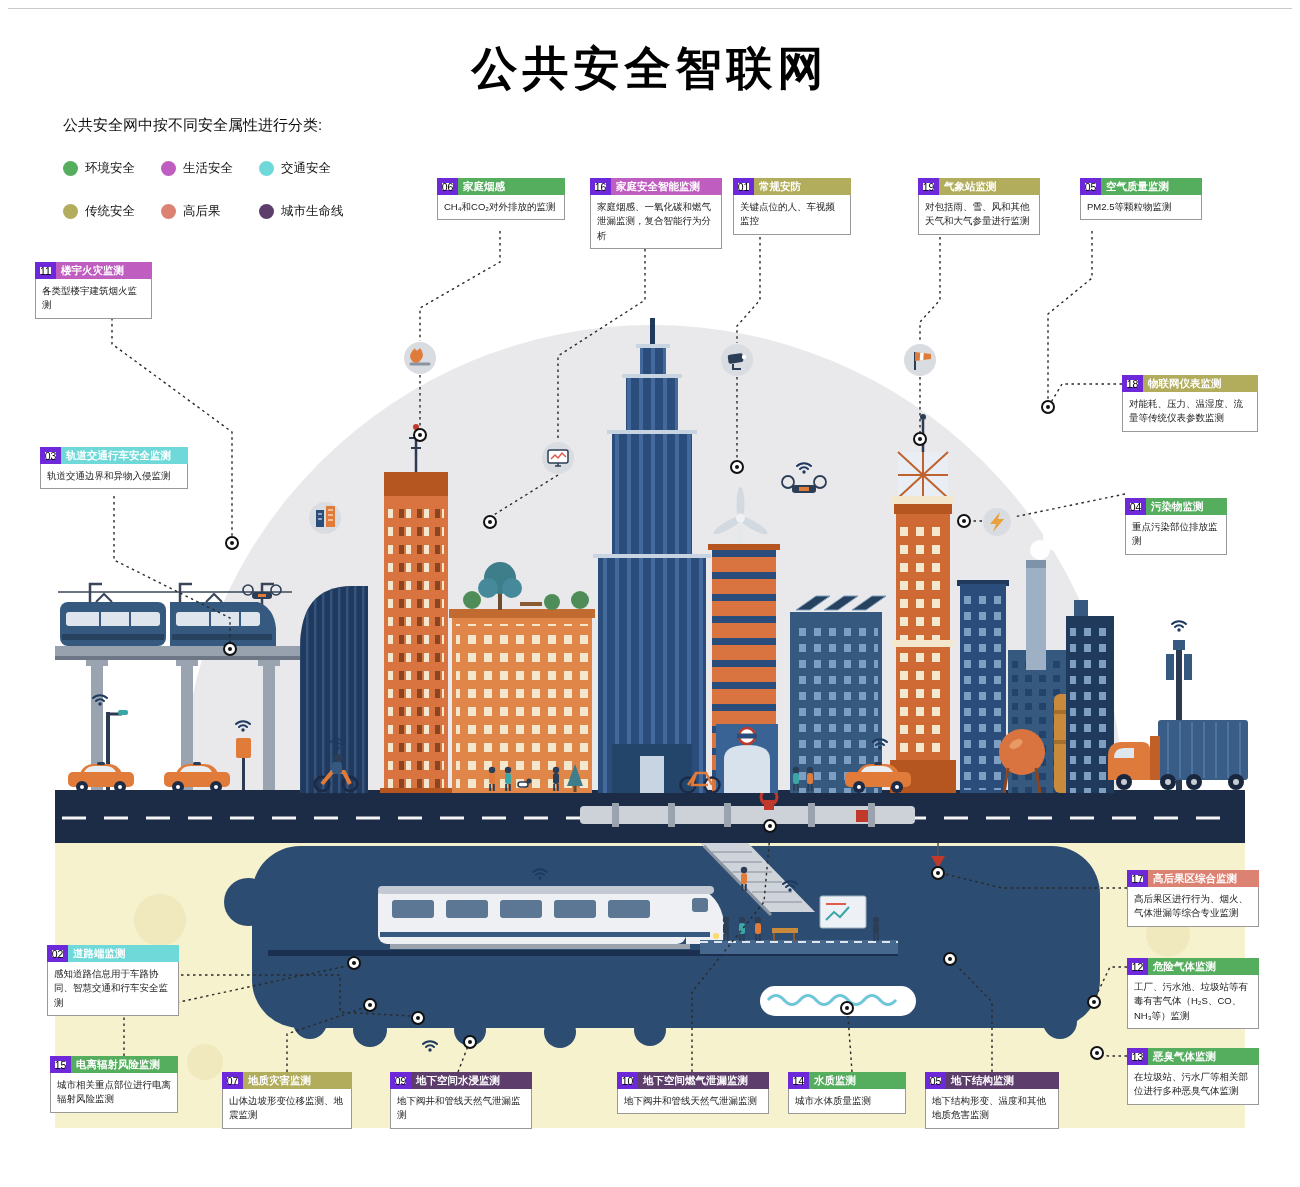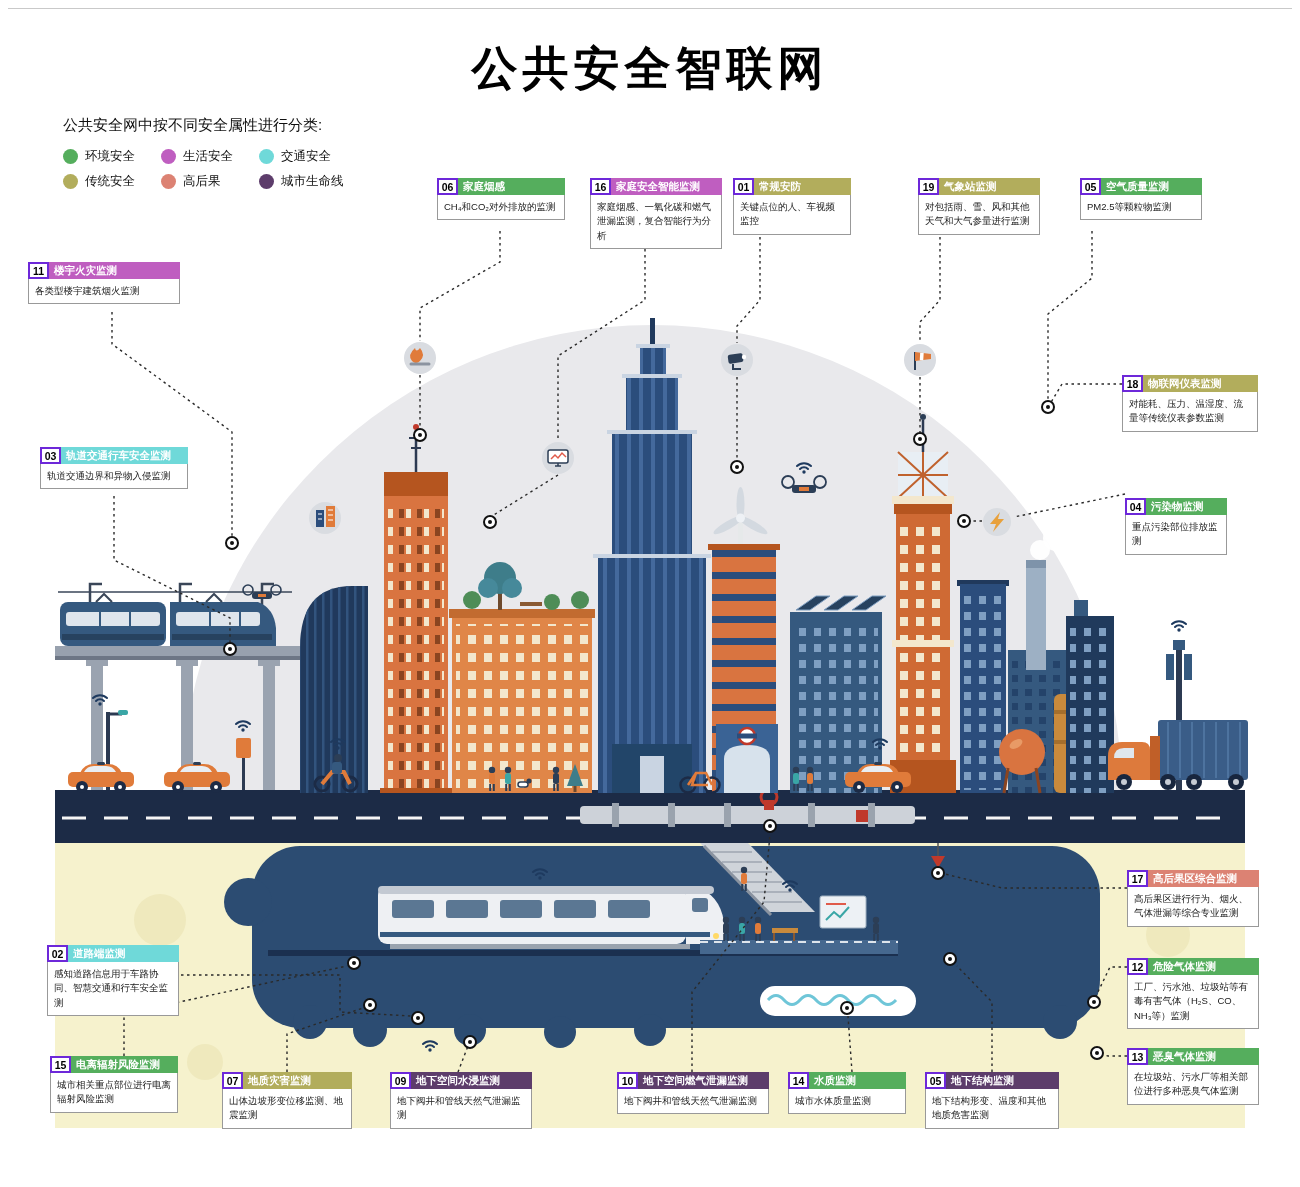--- a/index.html
+++ b/index.html
@@ -2,29 +2,29 @@
 <html><head>
 <meta charset="utf-8">
 <style>
   *{margin:0;padding:0;box-sizing:border-box}
   html,body{background:#fff}
   body{font-family:"Liberation Sans","DejaVu Sans",sans-serif}
   .page{position:relative;width:1300px;height:1187px;background:#fff;overflow:hidden}
   .top-rule{position:absolute;left:8px;top:8px;width:1284px;height:1px;background:#c9c9c9}
   .title{position:absolute;left:0;top:38px;width:100%;text-align:center;font-size:46px;font-weight:bold;letter-spacing:5px;color:#000}
   .legend-intro{position:absolute;left:63px;top:116px;font-size:15px;color:#111}
-  .legend-grid{position:absolute;left:63px;top:148px;display:grid;grid-template-columns:98px 98px 140px;row-gap:8px}
+  .legend-grid{position:absolute;left:63px;top:160px;display:grid;grid-template-columns:98px 98px 140px;row-gap:26px}
   .legend-item{display:flex;align-items:center;gap:7px}
   .legend-dot{width:15px;height:15px;border-radius:50%;display:inline-block;flex:0 0 auto}
   .legend-label{font-size:12.5px;color:#111;white-space:nowrap}
   .city-svg{position:absolute;left:0;top:0}
   .callout-layer{position:absolute;left:0;top:0;width:1300px;height:1187px;pointer-events:none}
   .callout{position:absolute;pointer-events:auto}
   .co-head{display:flex;height:17px}
-  .co-num{width:21px;background:#fff;border:2px solid #6d28d9;color:#000;font-size:10.5px;font-weight:bold;display:flex;align-items:center;justify-content:center;flex:0 0 auto}
+  .co-num{width:21px;background:#fff;border:5px solid #6d28d9;color:#000;font-size:10.5px;font-weight:normal;display:flex;align-items:center;justify-content:center;flex:0 0 auto}
   .co-title{flex:1;color:#fff;font-size:10.5px;font-weight:bold;display:flex;align-items:center;padding:0 5px;white-space:nowrap;overflow:hidden}
   .co-body{background:#fff;border:1px solid #999;border-top:0;font-size:9.5px;line-height:1.5;color:#1a1a1a;padding:5px 6px}
 </style>
 </head>
 <body>
 
 <div class="page">
   <div class="top-rule"></div>
   <h1 class="title">公共安全智联网</h1>
   <div class="legend">
@@ -538,21 +538,21 @@
         </div>
         <div class="co-body">对包括雨、雪、风和其他天气和大气参量进行监测</div>
       </div>
       <div class="callout" style="left: 1080px; top: 178px; width: 122px;">
         <div class="co-head">
           <span class="co-num">05</span>
           <span class="co-title" style="background:#55ae5d">空气质量监测</span>
         </div>
         <div class="co-body">PM2.5等颗粒物监测</div>
       </div>
-      <div class="callout" style="left: 28px; top: 262px; width: 152px;">
+      <div class="callout" style="left: 35px; top: 262px; width: 117px;">
         <div class="co-head">
           <span class="co-num">11</span>
           <span class="co-title" style="background:#bf5ec0">楼宇火灾监测</span>
         </div>
         <div class="co-body">各类型楼宇建筑烟火监测</div>
       </div>
       <div class="callout" style="left: 1122px; top: 375px; width: 136px;">
         <div class="co-head">
           <span class="co-num">18</span>
           <span class="co-title" style="background:#b2ad5c">物联网仪表监测</span>

